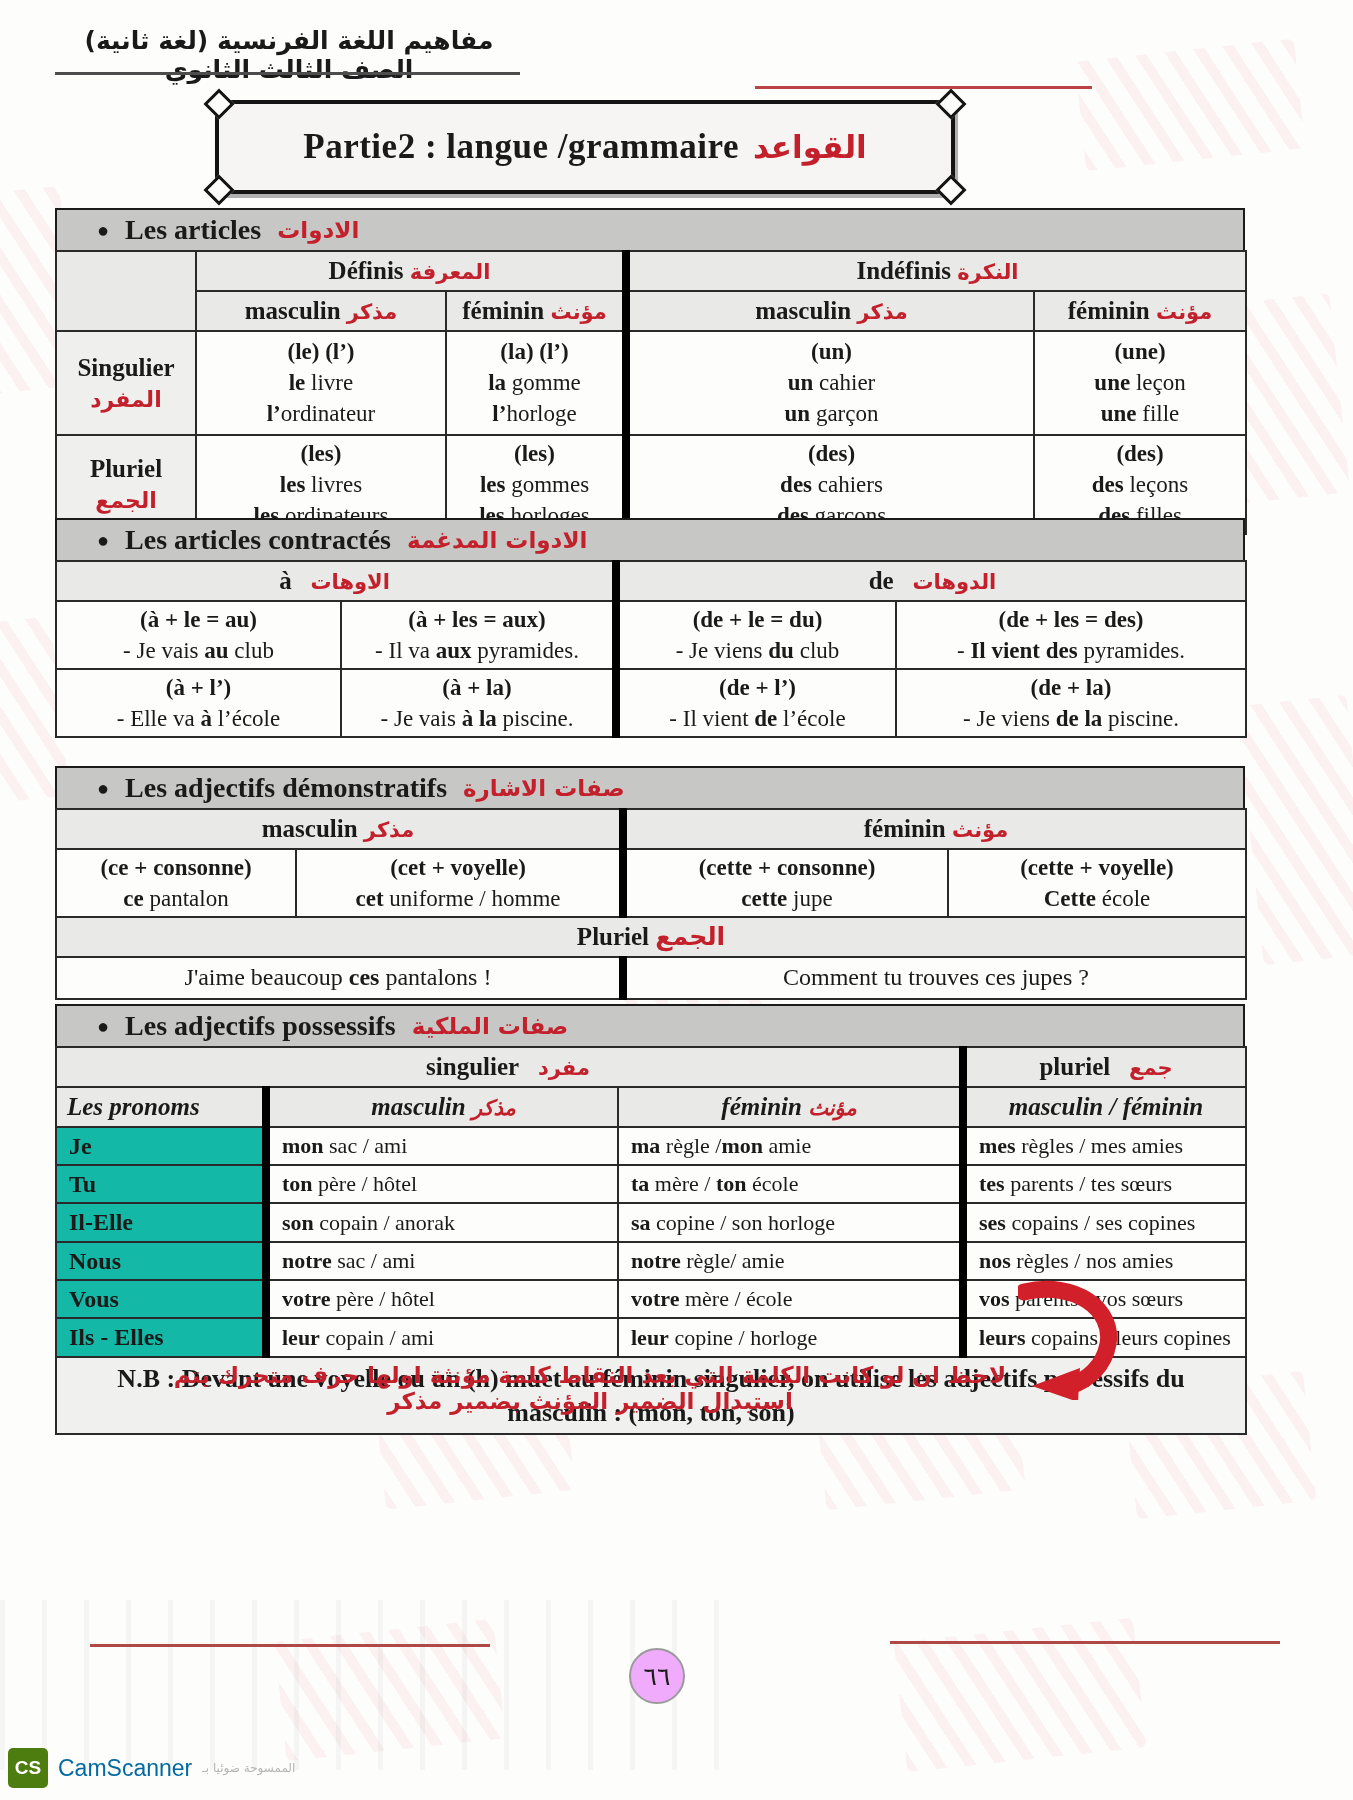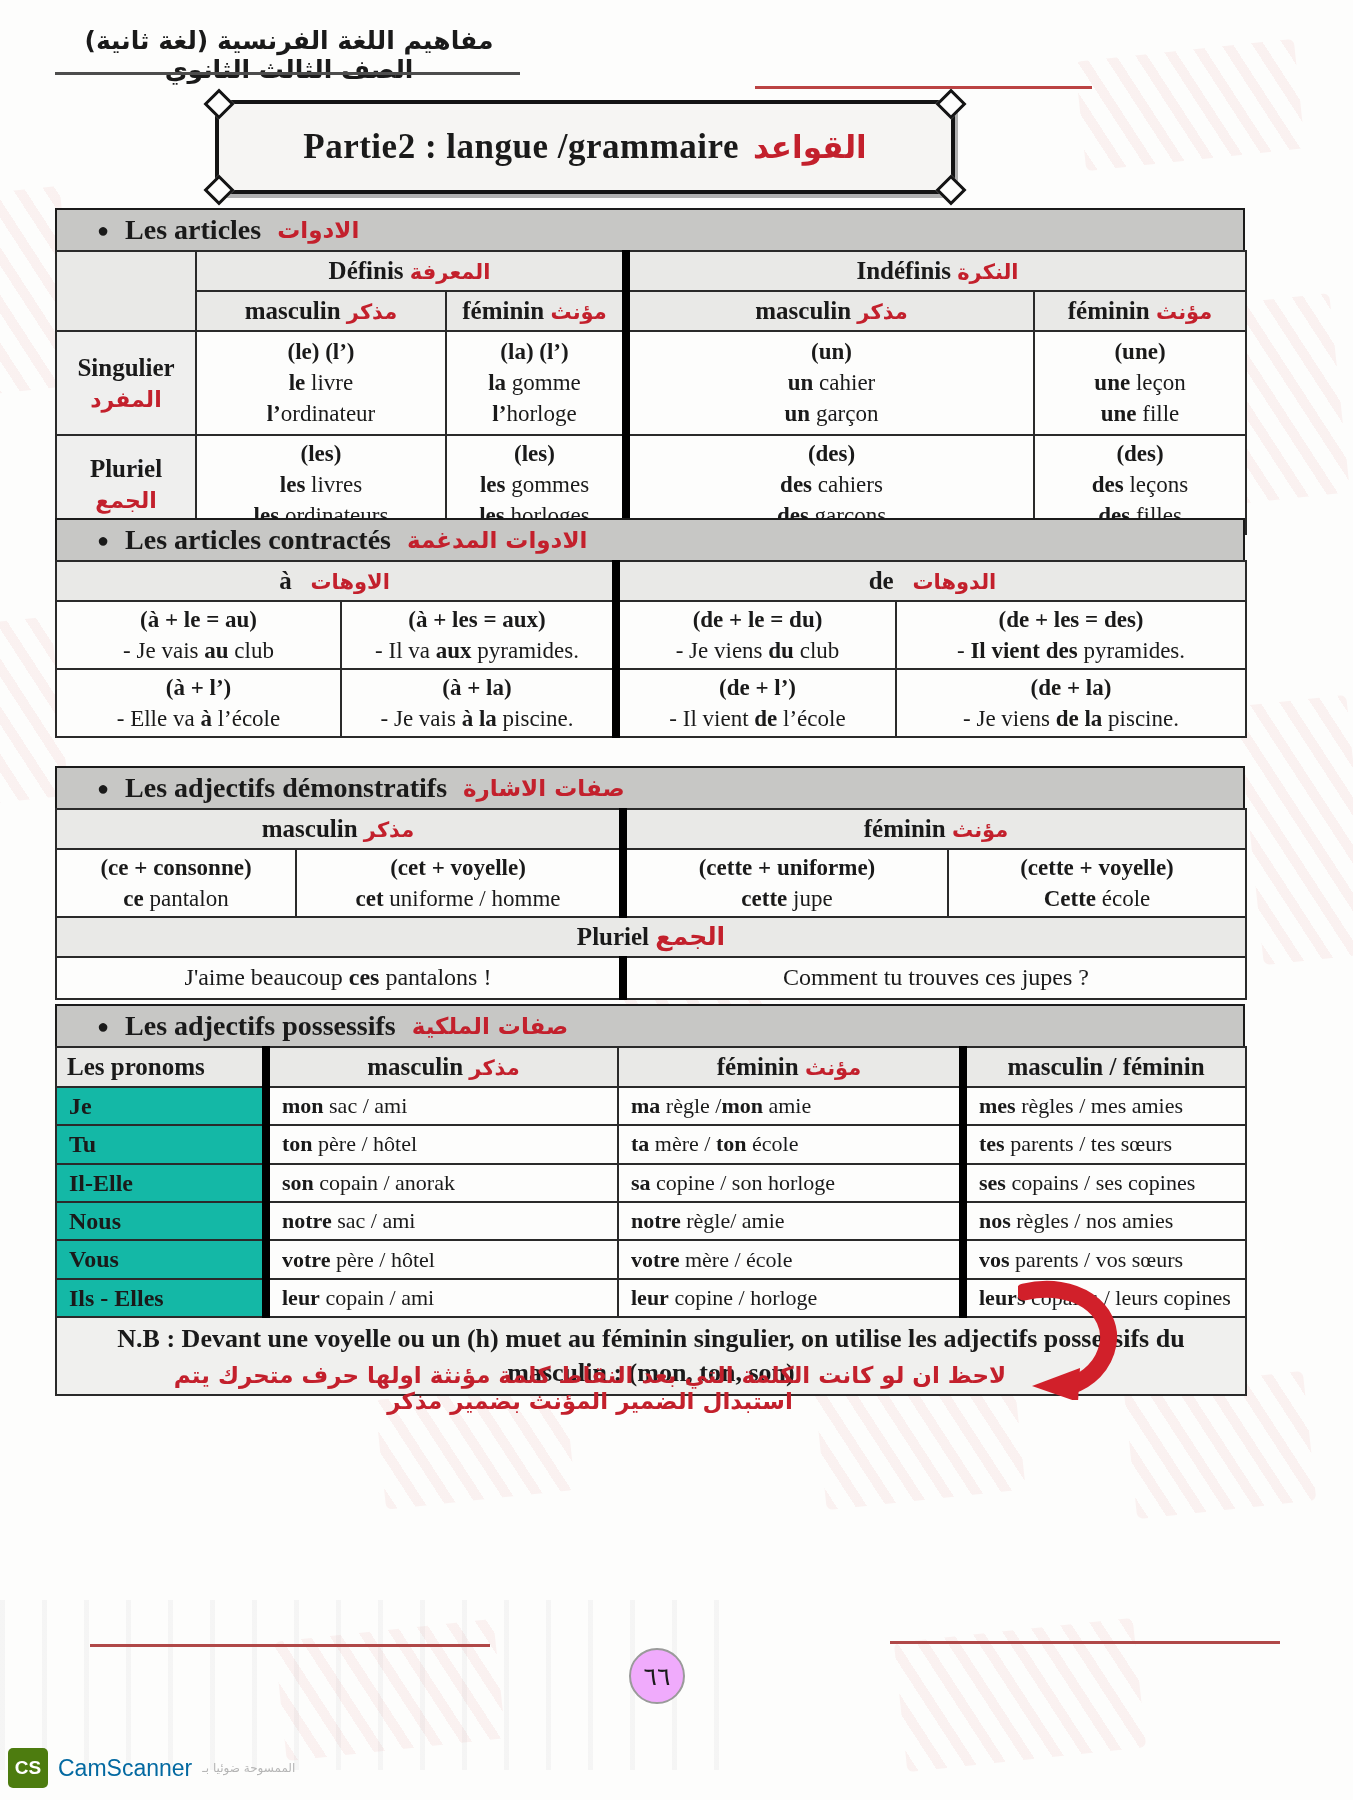--- a/index.html
+++ b/index.html
@@ -220,21 +220,21 @@
           <span class="ar red" dir="rtl">مذكر</span>
         </td>
         <td class="hdr thick-l" colspan="2">
           <span>féminin</span>
           <span class="ar red" dir="rtl">مؤنث</span>
         </td>
       </tr>
       <tr style="height:62px;margin-left:43px;">
         <td><b>(ce + consonne)</b><br><b>ce</b> pantalon</td>
         <td><b>(cet + voyelle)</b><br><b>cet</b> uniforme / homme</td>
-        <td class="thick-l"><b>(cette + uniforme)</b><br><b>cette</b> jupe</td>
+        <td class="thick-l"><b>(cette + consonne)</b><br><b>cette</b> jupe</td>
         <td><b>(cette + voyelle)</b><br><b>Cette</b> école</td>
       </tr>
       <tr style="height:34px;">
         <td class="plrow" colspan="4">
           <span>Pluriel</span>
           <span class="ar red" dir="rtl">الجمع</span>
         </td>
       </tr>
       <tr style="height:42px;">
         <td class="exrow" colspan="2">J'aime beaucoup <b>ces</b> pantalons !</td>
@@ -251,21 +251,31 @@
       <span class="ar red" dir="rtl">صفات الملكية</span>
     </div>
     <table class="poss">
       <colgroup>
           <col style="width:210px">
           <col style="width:352px">
           <col style="width:345px">
           <col style="width:283px">
         </colgroup>
       <tbody>
-      <tr style="height:32px;">
+          <tr style="height:38px;">
+        <td class="hdr" colspan="3">
+          <span>singulier</span>&nbsp;&nbsp;
+          <span class="ar red" dir="rtl">مفرد</span>
+        </td>
+        <td class="hdr thick-l">
+          <span>pluriel</span>&nbsp;&nbsp;
+          <span class="ar red" dir="rtl">جمع</span>
+        </td>
+      </tr>
+      <tr style="height:32px;font-style:italic;">
         <td class="hdr thick-r" style="text-align:left;padding-left:10px;">Les pronoms</td>
         <td class="hdr">
           <span>masculin</span>
           <span class="ar red" dir="rtl">مذكر</span>
         </td>
         <td class="hdr">
           <span>féminin</span>
           <span class="ar red" dir="rtl">مؤنث</span>
         </td>
         <td class="hdr thick-l">masculin / féminin</td>

